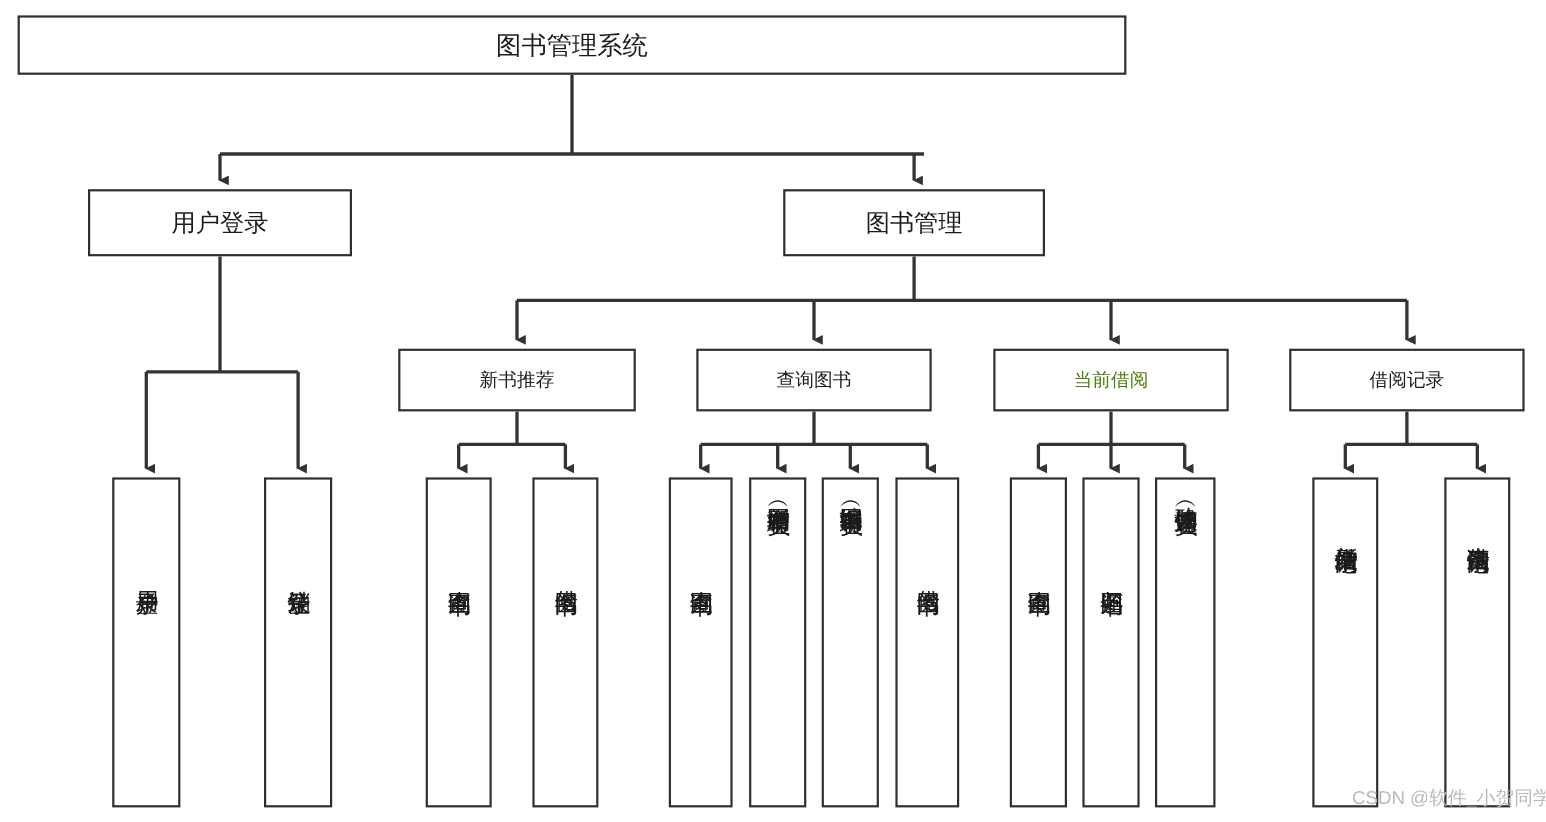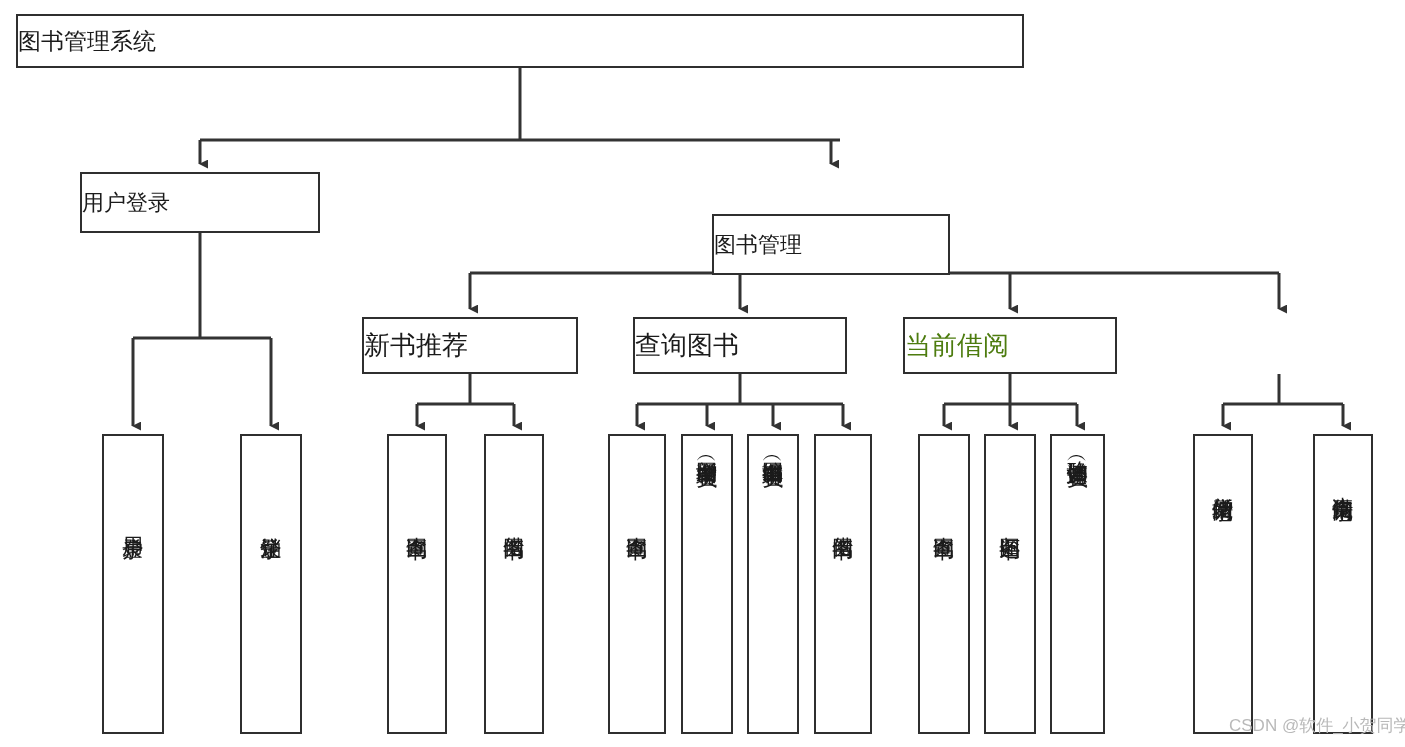--- a/index.html
+++ b/index.html
@@ -25,30 +25,31 @@
     height: 747px;
     pointer-events: none;
   }
   .node {
     position: absolute;
     box-sizing: border-box;
     background: #ffffff;
     border: 2px solid #2f2f2f;
     display: flex;
     align-items: center;
+    justify-content: center;
     color: #1b1b1b;
   }
   .node-root {
     font-size: 23px;
   }
   .node-l1 {
     font-size: 22px;
   }
   .node-l2 {
-    font-size: 26px;
+    font-size: 17px;
   }
   .node-leaf {
     align-items: flex-start;
     justify-content: center;
     padding-top: 6px;
   }
   .vlabel {
     writing-mode: vertical-rl;
     text-orientation: upright;
     font-size: 21px;
@@ -142,33 +143,36 @@
     </g>
   </svg>
 
   <div class="node node-root" id="n-root" style="left: 16px; top: 14px; width: 1008px; height: 54px; border-color: rgb(47, 47, 47); background: rgb(255, 255, 255); color: rgb(27, 27, 27);">
     <span>图书管理系统</span>
   </div>
 
   <div class="node node-l1" id="n-l1-0" style="left: 80px; top: 172px; width: 240px; height: 61px; border-color: rgb(47, 47, 47); background: rgb(255, 255, 255); color: rgb(27, 27, 27);">
     <span>用户登录</span>
   </div>
-  <div class="node node-l1" id="n-l1-1" style="left: 712px; top: 172px; width: 238px; height: 61px; border-color: rgb(47, 47, 47); background: rgb(255, 255, 255); color: rgb(27, 27, 27); margin-top: 42px;">
+  <div class="node node-l1" id="n-l1-1" style="left: 712px; top: 172px; width: 238px; height: 61px; border-color: rgb(47, 47, 47); background: rgb(255, 255, 255); color: rgb(27, 27, 27);">
     <span>图书管理</span>
   </div>
 
   <div class="node node-l2" id="n-l2-0" style="left: 362px; top: 317px; width: 216px; height: 57px; border-color: rgb(47, 47, 47); background: rgb(255, 255, 255); color: rgb(27, 27, 27);">
     <span>新书推荐</span>
   </div>
   <div class="node node-l2" id="n-l2-1" style="left: 633px; top: 317px; width: 214px; height: 57px; border-color: rgb(47, 47, 47); background: rgb(255, 255, 255); color: rgb(27, 27, 27);">
     <span>查询图书</span>
   </div>
   <div class="node node-l2" id="n-l2-2" style="left: 903px; top: 317px; width: 214px; height: 57px; border-color: rgb(47, 47, 47); background: rgb(255, 255, 255); color: #4d7c0f;">
     <span>当前借阅</span>
   </div>
+  <div class="node node-l2" id="n-l2-3" style="left: 1172px; top: 317px; width: 214px; height: 57px; border-color: rgb(47, 47, 47); background: rgb(255, 255, 255); color: rgb(27, 27, 27);">
+    <span>借阅记录</span>
+  </div>
 
   <div class="node node-leaf leaf-short" id="n-leaf-0" style="left: 102px; top: 434px; width: 62px; height: 300px; border-color: rgb(47, 47, 47); background: rgb(255, 255, 255); color: rgb(27, 27, 27);">
     <span class="vlabel">用户登录</span>
   </div>
   <div class="node node-leaf leaf-short" id="n-leaf-1" style="left: 240px; top: 434px; width: 62px; height: 300px; border-color: rgb(47, 47, 47); background: rgb(255, 255, 255); color: rgb(27, 27, 27);">
     <span class="vlabel">注销登录</span>
   </div>
   <div class="node node-leaf leaf-short" id="n-leaf-2" style="left: 387px; top: 434px; width: 60px; height: 300px; border-color: rgb(47, 47, 47); background: rgb(255, 255, 255); color: rgb(27, 27, 27);">
     <span class="vlabel">查询图书</span>
   </div>

